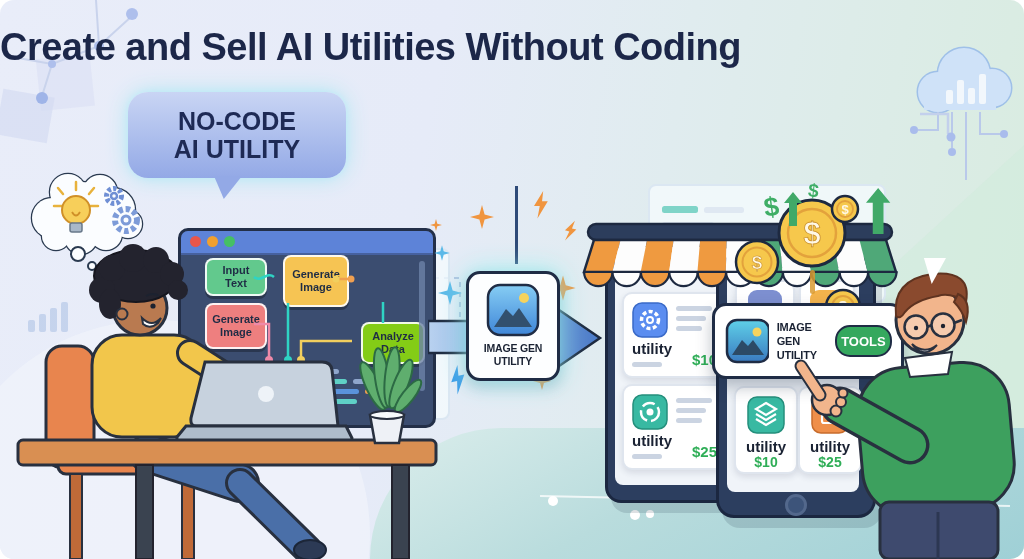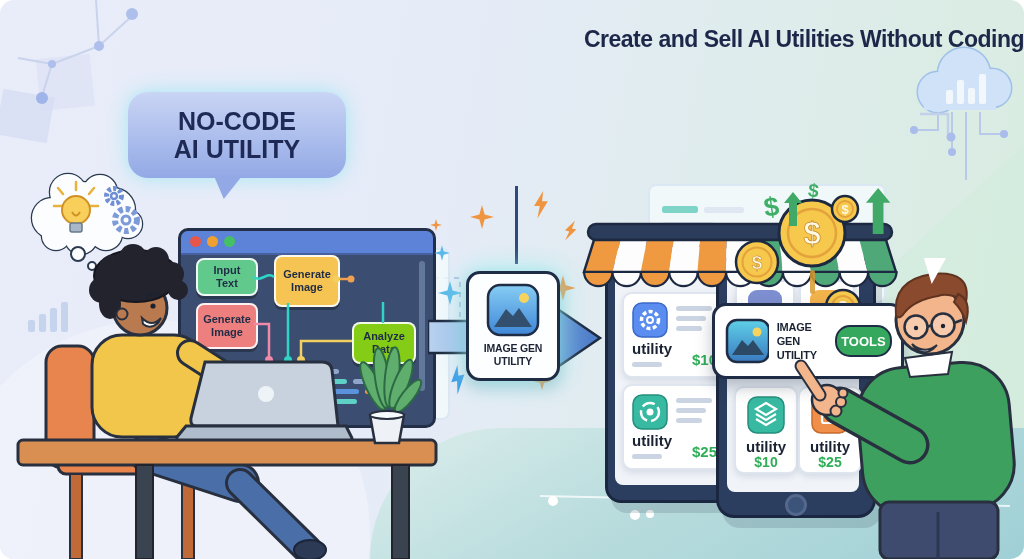--- a/index.html
+++ b/index.html
@@ -1,31 +1,31 @@
 <!DOCTYPE html>
 <html><head>
 <meta charset="utf-8">
 <style>
   html,body{margin:0;padding:0;background:#fff;font-family:"Liberation Sans",sans-serif;}
   #stage{position:relative;width:1024px;height:559px;overflow:hidden;border-radius:14px;
          background:linear-gradient(100deg,#e9edf9 0%,#e6ebf8 40%,#e0ecef 62%,#d8ecdf 100%);}
   .abs{position:absolute;}
   .pre{white-space:pre-line;}
-  .title{font-weight:bold;font-size:23px;letter-spacing:-0.5px;color:#1c2749;text-align:right;}
+  .title{font-weight:bold;font-size:38px;letter-spacing:-0.5px;color:#1c2749;text-align:left;}
   .bubble{background:linear-gradient(180deg,#c9d5f4 0%,#93a9e6 100%);border-radius:20px;
           box-shadow:0 0 22px #aee6f2,0 0 6px #cdeefb;display:flex;align-items:center;justify-content:center;
           font-weight:bold;font-size:25px;line-height:1.12;color:#1e2a55;text-align:center;}
   .badge{background:#3d5c94;border-radius:11px;box-shadow:0 0 0 3px #a9c0e8,0 0 16px #bcd4f4;
          display:flex;align-items:center;justify-content:center;color:#fff;font-weight:bold;font-size:19px;}
   .heading{font-weight:bold;font-size:30px;line-height:1.1;color:#2d6e99;text-align:center;letter-spacing:-0.3px;}
   .monitor{background:#3b4d70;border:3px solid #232f48;border-radius:10px;}
   .mtitle{position:absolute;left:0;top:0;right:0;height:22px;background:#5d83d8;border-bottom:2px solid #46619f;border-radius:7px 7px 0 0;}
   .dot{position:absolute;width:11px;height:11px;border-radius:50%;top:5px;}
   .node{position:absolute;border:2px solid rgba(255,255,255,.9);border-radius:8px;display:flex;align-items:center;justify-content:center;
-        text-align:center;font-weight:bold;font-size:11px;line-height:1.15;color:#1f2c45;box-shadow:0 3px 0 rgba(0,0,0,.28);}
+        text-align:center;font-weight:bold;font-size:11px;line-height:1.15;color:#1f2c45;box-shadow:0 3px 0 rgba(0,0,0,.28);margin-left:9px;}
   .ucard{background:#fdfeff;border:3px solid #1f2c45;border-radius:14px;
          box-shadow:0 0 26px rgba(150,240,240,.95),0 6px 14px rgba(40,60,90,.25);
          display:flex;flex-direction:column;align-items:center;}
   .ucard .lbl{font-weight:bold;font-size:10.5px;letter-spacing:-0.2px;line-height:1.2;color:#1a2233;text-align:center;margin-top:5px;}
   .tabframe{background:#2c3e5f;border:3px solid #1b2740;border-radius:16px;box-shadow:6px 10px 0 rgba(30,45,70,.15);}
   .tabscreen{background:#f0f4f9;border-radius:8px;}
   .lcard{background:#fff;border:2px solid #dfe5ee;border-radius:10px;box-shadow:0 3px 6px rgba(30,45,70,.12);}
   .gline{position:absolute;background:#cbd4e2;border-radius:2.5px;}
   .utl{position:absolute;font-weight:bold;font-size:15px;color:#1a2233;}
   .prc{position:absolute;font-weight:bold;font-size:15px;color:#2fae57;}

